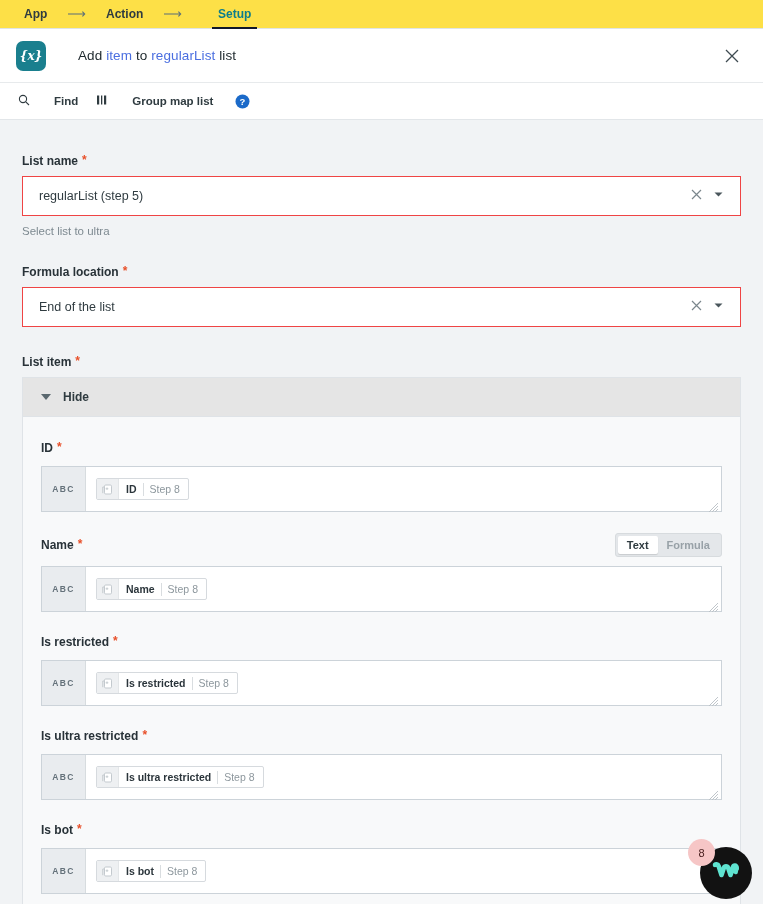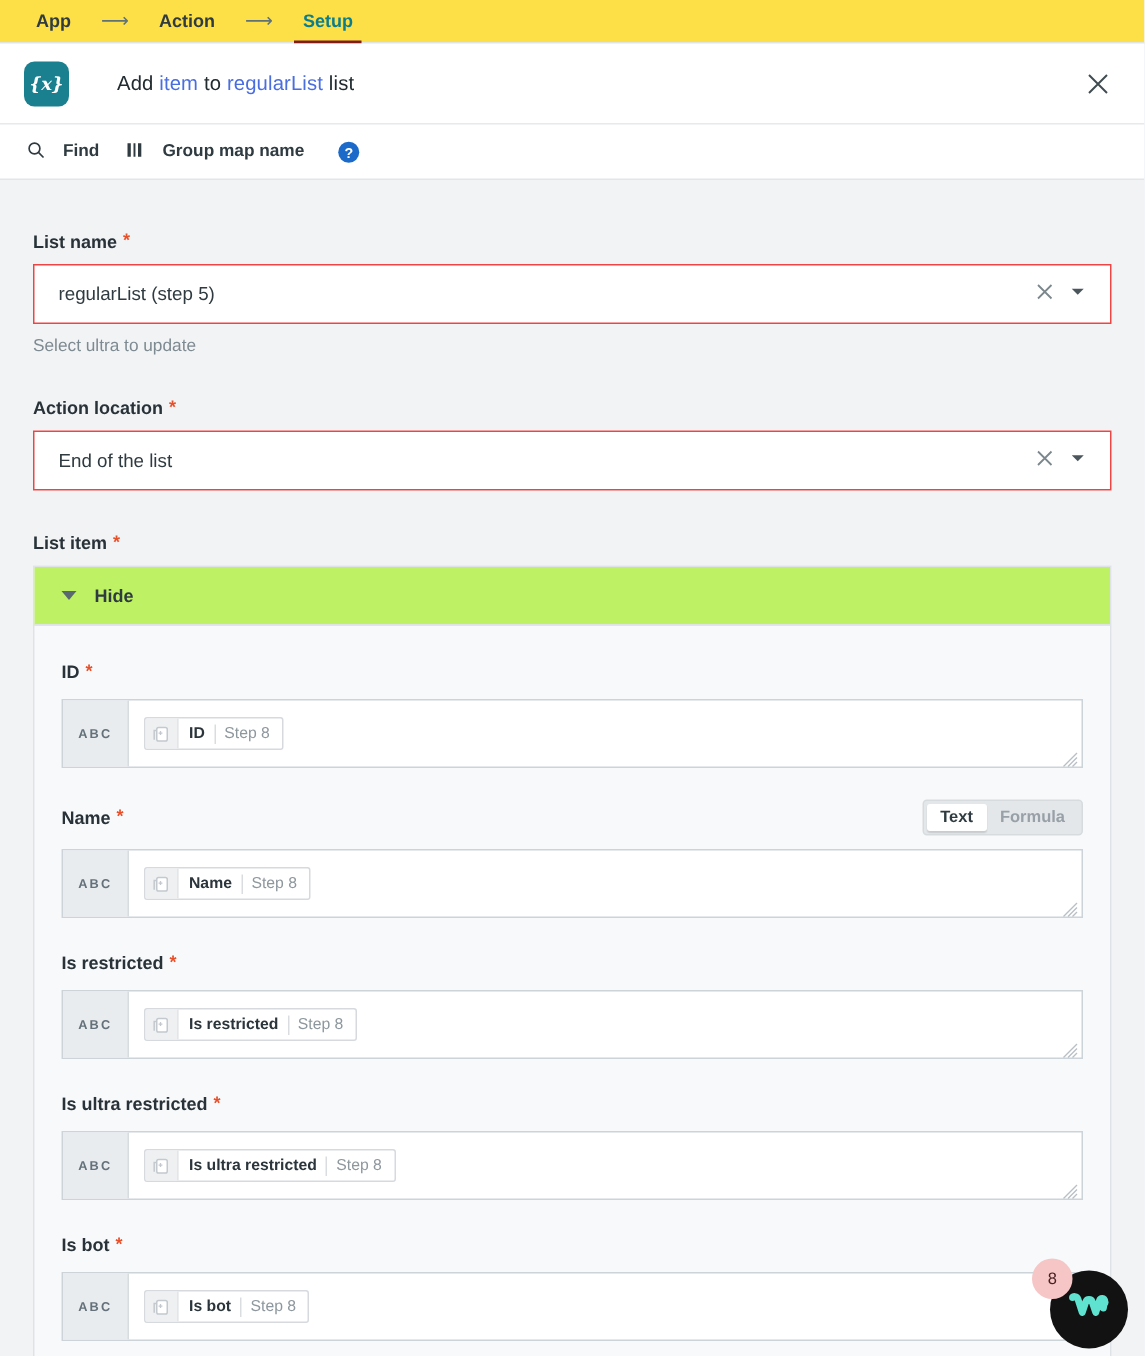--- a/index.html
+++ b/index.html
@@ -19,21 +19,21 @@
     border-bottom: 1px solid #dfe5e4;
     display: flex; align-items: center;
     padding: 0 18px;
     gap: 0px;
   }
   .crumb {
     font-size: 12px; font-weight: bold; color: #2f3b40;
     padding: 0 6px; line-height: 28px; height: 29px;
     cursor: pointer; white-space: nowrap;
   }
-  .crumb.active { color: #0c7d8c; border-bottom: 2px solid #7f1d1d; }
+  .crumb.active { color: #0c7d8c; border-bottom: 2px solid #0f172a; margin-left: 16px; }
   .crumb-arrow {
     color: #5f7277; font-size: 13px; line-height: 28px;
     padding: 0 14px; user-select: none;
   }
 
   
   .titlebar {
     height: 54px; background: #ffffff;
     display: flex; align-items: center;
     padding: 0 16px;
@@ -60,21 +60,21 @@
   }
 
   
   .toolbar {
     height: 37px; background: #ffffff;
     display: flex; align-items: center;
     padding: 0 18px; gap: 18px;
     border-bottom: 1px solid #e2e6e9;
   }
   .tb-item {
-    display: flex; align-items: center; gap: 12px;
+    display: flex; align-items: center; gap: 24px;
     font-size: 11.5px; font-weight: bold; color: #2f3b40;
     cursor: pointer;
   }
   .tb-help { display:flex; align-items:center; cursor:pointer; margin-left: 4px;}
 
   
   .body {
     padding: 34px 22px 0 22px;
     background: #f1f3f5;
     height: calc(904px - 29px - 54px - 37px);
@@ -96,21 +96,21 @@
   }
   .select .val { flex: 1; }
   .select .ctrl { display: flex; align-items: center; gap: 10px; color: #7b878d; padding-right: 6px;}
   .hint { font-size: 11.5px; color: #7e8a91; margin-top: 9px; }
 
   .gap-lg { height: 28px; }
 
   
   .panel { border: 1px solid #dfe3e7; background: #f8f9fa; }
   .panel-head {
-    height: 39px; background: #bef264;
+    height: 39px; background: #e5e5e5;
     border-bottom: 1px solid #dfe3e7;
     display: flex; align-items: center; gap: 12px;
     padding: 0 18px;
     font-size: 12px; font-weight: bold; color: #2f3b40;
     cursor: pointer;
   }
   .caret { width: 0; height: 0; border-left: 5px solid transparent; border-right: 5px solid transparent; border-top: 6px solid #5a686f;}
   .panel-body { padding: 22px 18px 18px 18px; }
 
   .field { margin-bottom: 21px; }
@@ -208,21 +208,21 @@
       <span>Find</span>
     </div>
     <div class="tb-item">
       <span>
         <svg width="12" height="12" viewBox="0 0 12 12">
             <rect x="1" y="1.5" width="2.2" height="9" fill="#2f3b40"></rect>
             <rect x="5" y="1.5" width="1.3" height="9" fill="#2f3b40"></rect>
             <rect x="8" y="1.5" width="2.2" height="9" fill="#2f3b40"></rect>
           </svg>
       </span>
-      <span>Group map name</span>
+      <span>Group map list</span>
     </div>
     <div class="tb-help">
       <svg width="15" height="15" viewBox="0 0 15 15">
           <circle cx="7.5" cy="7.5" r="7" fill="#1b6ac9"></circle>
           <text x="7.5" y="11" text-anchor="middle" font-size="9.5" font-family="Liberation Sans, sans-serif" font-weight="bold" fill="#fff">?</text>
         </svg>
     </div>
   </div>
 
   <div class="body">
@@ -239,26 +239,26 @@
               <path d="M2 2 L11 11 M11 2 L2 11" stroke="#7b878d" stroke-width="1.2"></path>
             </svg>
         </span>
         <span>
           <svg width="11" height="11" viewBox="0 0 11 11">
               <path d="M1.5 3.5 L5.5 7.5 L9.5 3.5 Z" fill="#4a565c"></path>
             </svg>
         </span>
       </div>
     </div>
-    <div class="hint">Select ultra to update</div>
+    <div class="hint">Select list to ultra</div>
 
     <div class="gap-lg"></div>
 
     <div class="label">
-      <span>Action location</span>
+      <span>Formula location</span>
       <span class="req">*</span>
     </div>
     <div class="select">
       <div class="val">End of the list</div>
       <div class="ctrl">
         <span>
           <svg width="13" height="13" viewBox="0 0 13 13">
               <path d="M2 2 L11 11 M11 2 L2 11" stroke="#7b878d" stroke-width="1.2"></path>
             </svg>
         </span>

